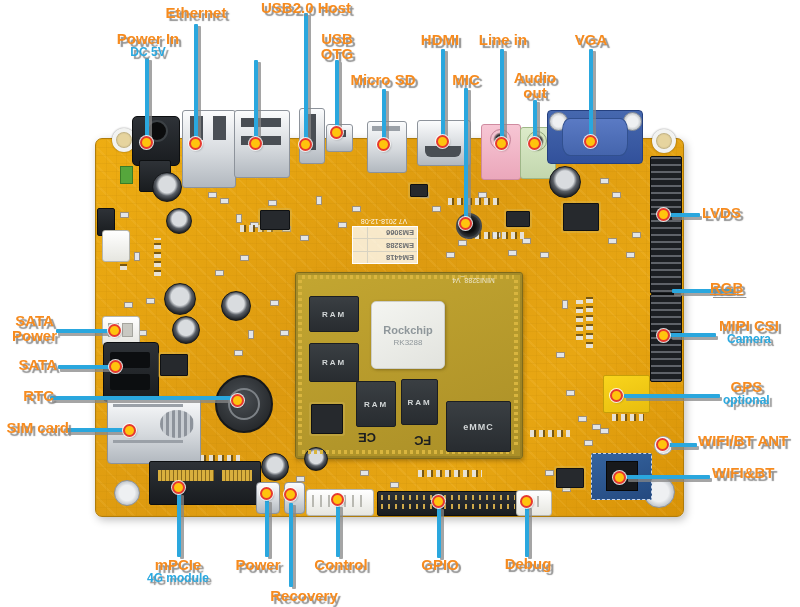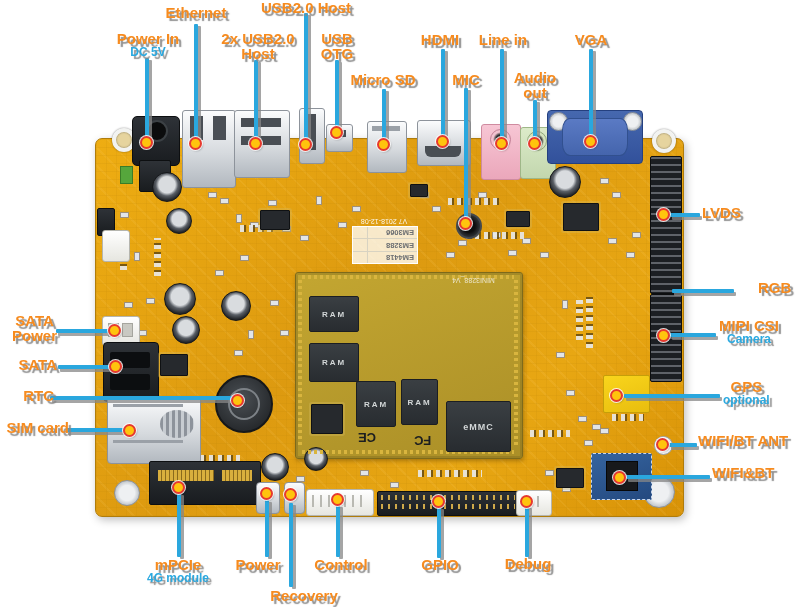--- a/index.html
+++ b/index.html
@@ -147,20 +147,24 @@
   <div class="ramchip" style="left:309px;top:343px;width:48px;height:37px;">
       <span>RAM</span>
     </div>
   <div class="ramchip" style="left:356px;top:381px;width:38px;height:44px;">
       <span>RAM</span>
     </div>
   <div class="ramchip" style="left:401px;top:379px;width:35px;height:44px;">
       <span>RAM</span>
     </div>
 
+  <div class="cpu">
+    <span style="font-size:11px;font-weight:bold;">Rockchip</span>
+    <span style="font-size:8px;margin-top:2px;">RK3288</span>
+  </div>
 
   <div class="ramchip" style="left:446px;top:401px;width:63px;height:49px;font-size:9px;letter-spacing:1px;">
       <span>eMMC</span>
     </div>
   <div class="chip" style="left:311px;top:404px;width:30px;height:28px;"></div>
 
   <div class="silk rot" style="left:452px;top:276px;color:#ece6cc;">MINI3288_V4</div>
   <div class="silk rot" style="left:358px;top:433px;font-size:13px;font-weight:bold;color:#1c1e20;">CE</div>
   <div class="silk rot" style="left:414px;top:436px;font-size:13px;font-weight:bold;color:#1c1e20;">FC</div>
 
@@ -334,40 +338,36 @@
   <div class="dot" style="left:331px;top:493px;"></div>
   <div class="dot" style="left:432px;top:495px;"></div>
   <div class="dot" style="left:520px;top:495px;"></div>
 
   <div class="lbl ctr" style="left:306px;top:0px;">USB2.0 Host</div>
   <div class="lbl ctr" style="left:196px;top:5px;">Ethernet</div>
   <div class="lbl ctr" style="left:148px;top:31px;">
     <span>Power In</span>
     <span class="sub">DC 5V</span>
   </div>
-  <div class="lbl ctr" style="left:258px;top:31px;">
-    <span>2x USB2.0</span>
-    <span class="l2">Host</span>
-  </div>
   <div class="lbl ctr" style="left:337px;top:31px;">
     <span>USB</span>
     <span class="l2">OTG</span>
   </div>
   <div class="lbl ctr" style="left:440px;top:32px;">HDMI</div>
   <div class="lbl ctr" style="left:503px;top:32px;">Line in</div>
   <div class="lbl ctr" style="left:591px;top:32px;text-align:center;">VGA</div>
   <div class="lbl ctr" style="left:383px;top:72px;">Micro SD</div>
   <div class="lbl ctr" style="left:466px;top:72px;">MIC</div>
   <div class="lbl ctr" style="left:535px;top:70px;">
     <span>Audio</span>
     <span class="l2">out</span>
   </div>
 
   <div class="lbl" style="left:702px;top:205px;text-align:center;">LVDS</div>
-  <div class="lbl" style="left:758px;top:280px;">RGB</div>
+  <div class="lbl" style="left:710px;top:280px;text-decoration:underline;">RGB</div>
   <div class="lbl" style="left:719px;top:318px;text-align:center;">
     <span>MIPI CSI</span>
     <span class="sub">Camera</span>
   </div>
   <div class="lbl" style="left:723px;top:379px;text-align:center;">
     <span>GPS</span>
     <span class="sub">optional</span>
   </div>
   <div class="lbl" style="left:698px;top:433px;">WIFI/BT ANT</div>
   <div class="lbl" style="left:712px;top:465px;">WIFI&amp;BT</div>

